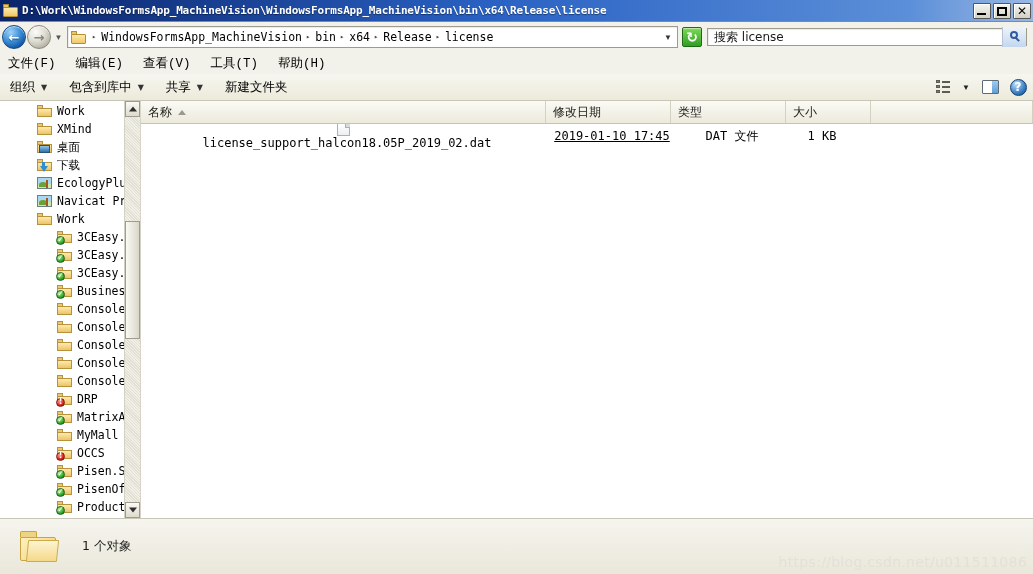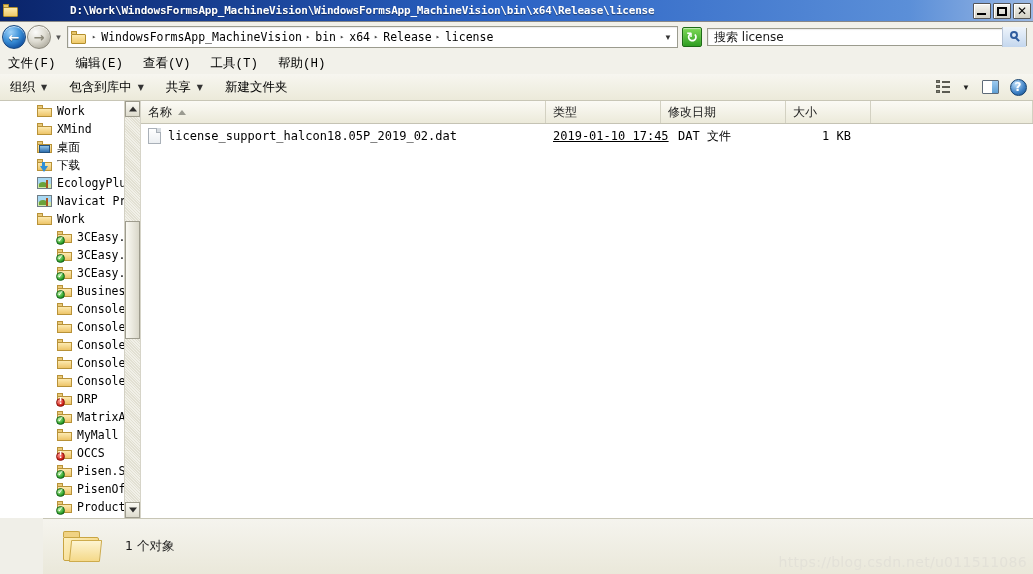--- a/index.html
+++ b/index.html
@@ -18,21 +18,20 @@
   }
 
   
   .titlebar{
     height:22px;flex:0 0 22px;
     background:linear-gradient(to right,#0a246a 0%,#2a62c4 48%,#5b8fd8 88%,#9ab8e4 100%);
     display:flex;align-items:center;
     padding:0 2px 0 3px;
     box-sizing:border-box;
     border-bottom:1px solid #888;
-    gap:48px;
   }
   .title-ico{
     width:15px;height:13px;flex:0 0 15px;margin-right:4px;position:relative;
   }
   .folder{
     position:relative;display:inline-block;
   }
   .folder .tab{
     position:absolute;left:0;top:0;width:6px;height:3px;
     background:#e8c66a;border:1px solid #b38f2e;border-bottom:none;
@@ -273,40 +272,39 @@
   .col .sortarrow{
     margin-left:6px;width:0;height:0;
     border-left:4px solid transparent;border-right:4px solid transparent;
     border-bottom:5px solid #9a9a90;
   }
   .rows{flex:1 1 auto;overflow:hidden;}
   .frow{
     height:24px;display:flex;align-items:center;
     font-family:"DejaVu Sans Mono","Liberation Mono",monospace;font-size:12px;color:#000;
   }
-  .fcell{padding-left:7px;box-sizing:border-box;white-space:nowrap;overflow:hidden;display:flex;align-items:center;}
+  .fcell{padding-left:7px;box-sizing:border-box;white-space:nowrap;overflow:hidden;display:flex;align-items:center;flex-direction:column;}
   .fcell.right{justify-content:flex-end;padding-right:20px;}
   .fileico{
     width:13px;height:16px;flex:0 0 13px;margin-right:7px;position:relative;
     background:linear-gradient(to bottom,#ffffff,#eceff2);
     border:1px solid #a9b0b8;box-sizing:border-box;
   }
   .fileico:after{
     content:"";position:absolute;right:-1px;top:-1px;width:5px;height:5px;
     background:#d7dce1;border-left:1px solid #a9b0b8;border-bottom:1px solid #a9b0b8;
     box-sizing:border-box;
   }
 
   
   .statusbar{
     height:56px;flex:0 0 56px;display:flex;align-items:center;
     background:linear-gradient(to bottom,#f5f4ee,#eae8da);
     border-top:1px solid #c8c6b6;padding-left:18px;box-sizing:border-box;
     position:relative;
-    margin-left:43px;
   }
   .bigfolder{
     width:42px;height:36px;flex:0 0 42px;position:relative;margin-right:22px;
   }
   .bigfolder .btab{
     position:absolute;left:2px;top:2px;width:17px;height:6px;
     background:#f0d283;border:1px solid #c9a542;border-bottom:none;box-sizing:border-box;
     border-radius:2px 2px 0 0;
   }
   .bigfolder .bbody{
@@ -627,25 +625,25 @@
         <div class="sbtn down"></div>
       </div>
     </div>
 
     <div class="listpane">
       <div class="colhead" id="colhead">
           <div class="col" style="width: 405px; flex: 0 0 405px; align-items: center;">
             <span>名称</span>
             <span class="sortarrow"></span>
           </div>
+          <div class="col" style="width: 125px; flex: 0 0 125px;">
+            <span>修改日期</span>
+          </div>
           <div class="col" style="width: 115px; flex: 0 0 115px;">
             <span>类型</span>
-          </div>
-          <div class="col" style="width: 125px; flex: 0 0 125px;">
-            <span>修改日期</span>
           </div>
           <div class="col" style="width: 85px; flex: 0 0 85px;">
             <span>大小</span>
           </div>
           <div class="col" style="flex: 1 1 auto;"></div>
         </div>
       <div class="rows" id="rows">
           <div class="frow">
             <div class="fcell" style="flex: 0 0 405px;">
               <span class="fileico"></span>

